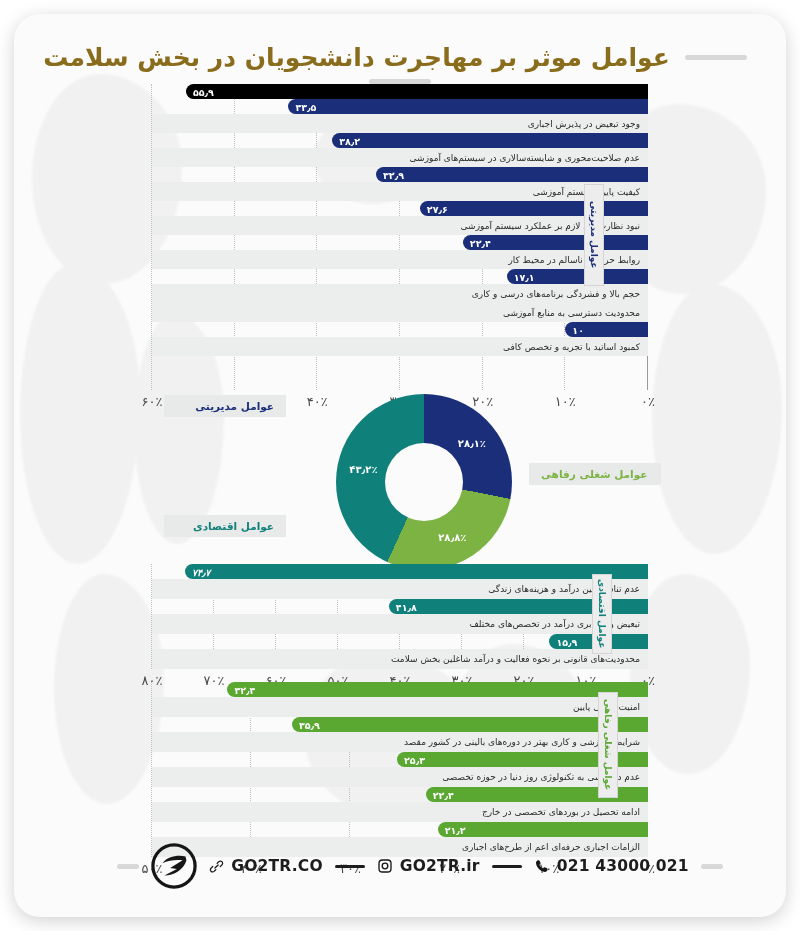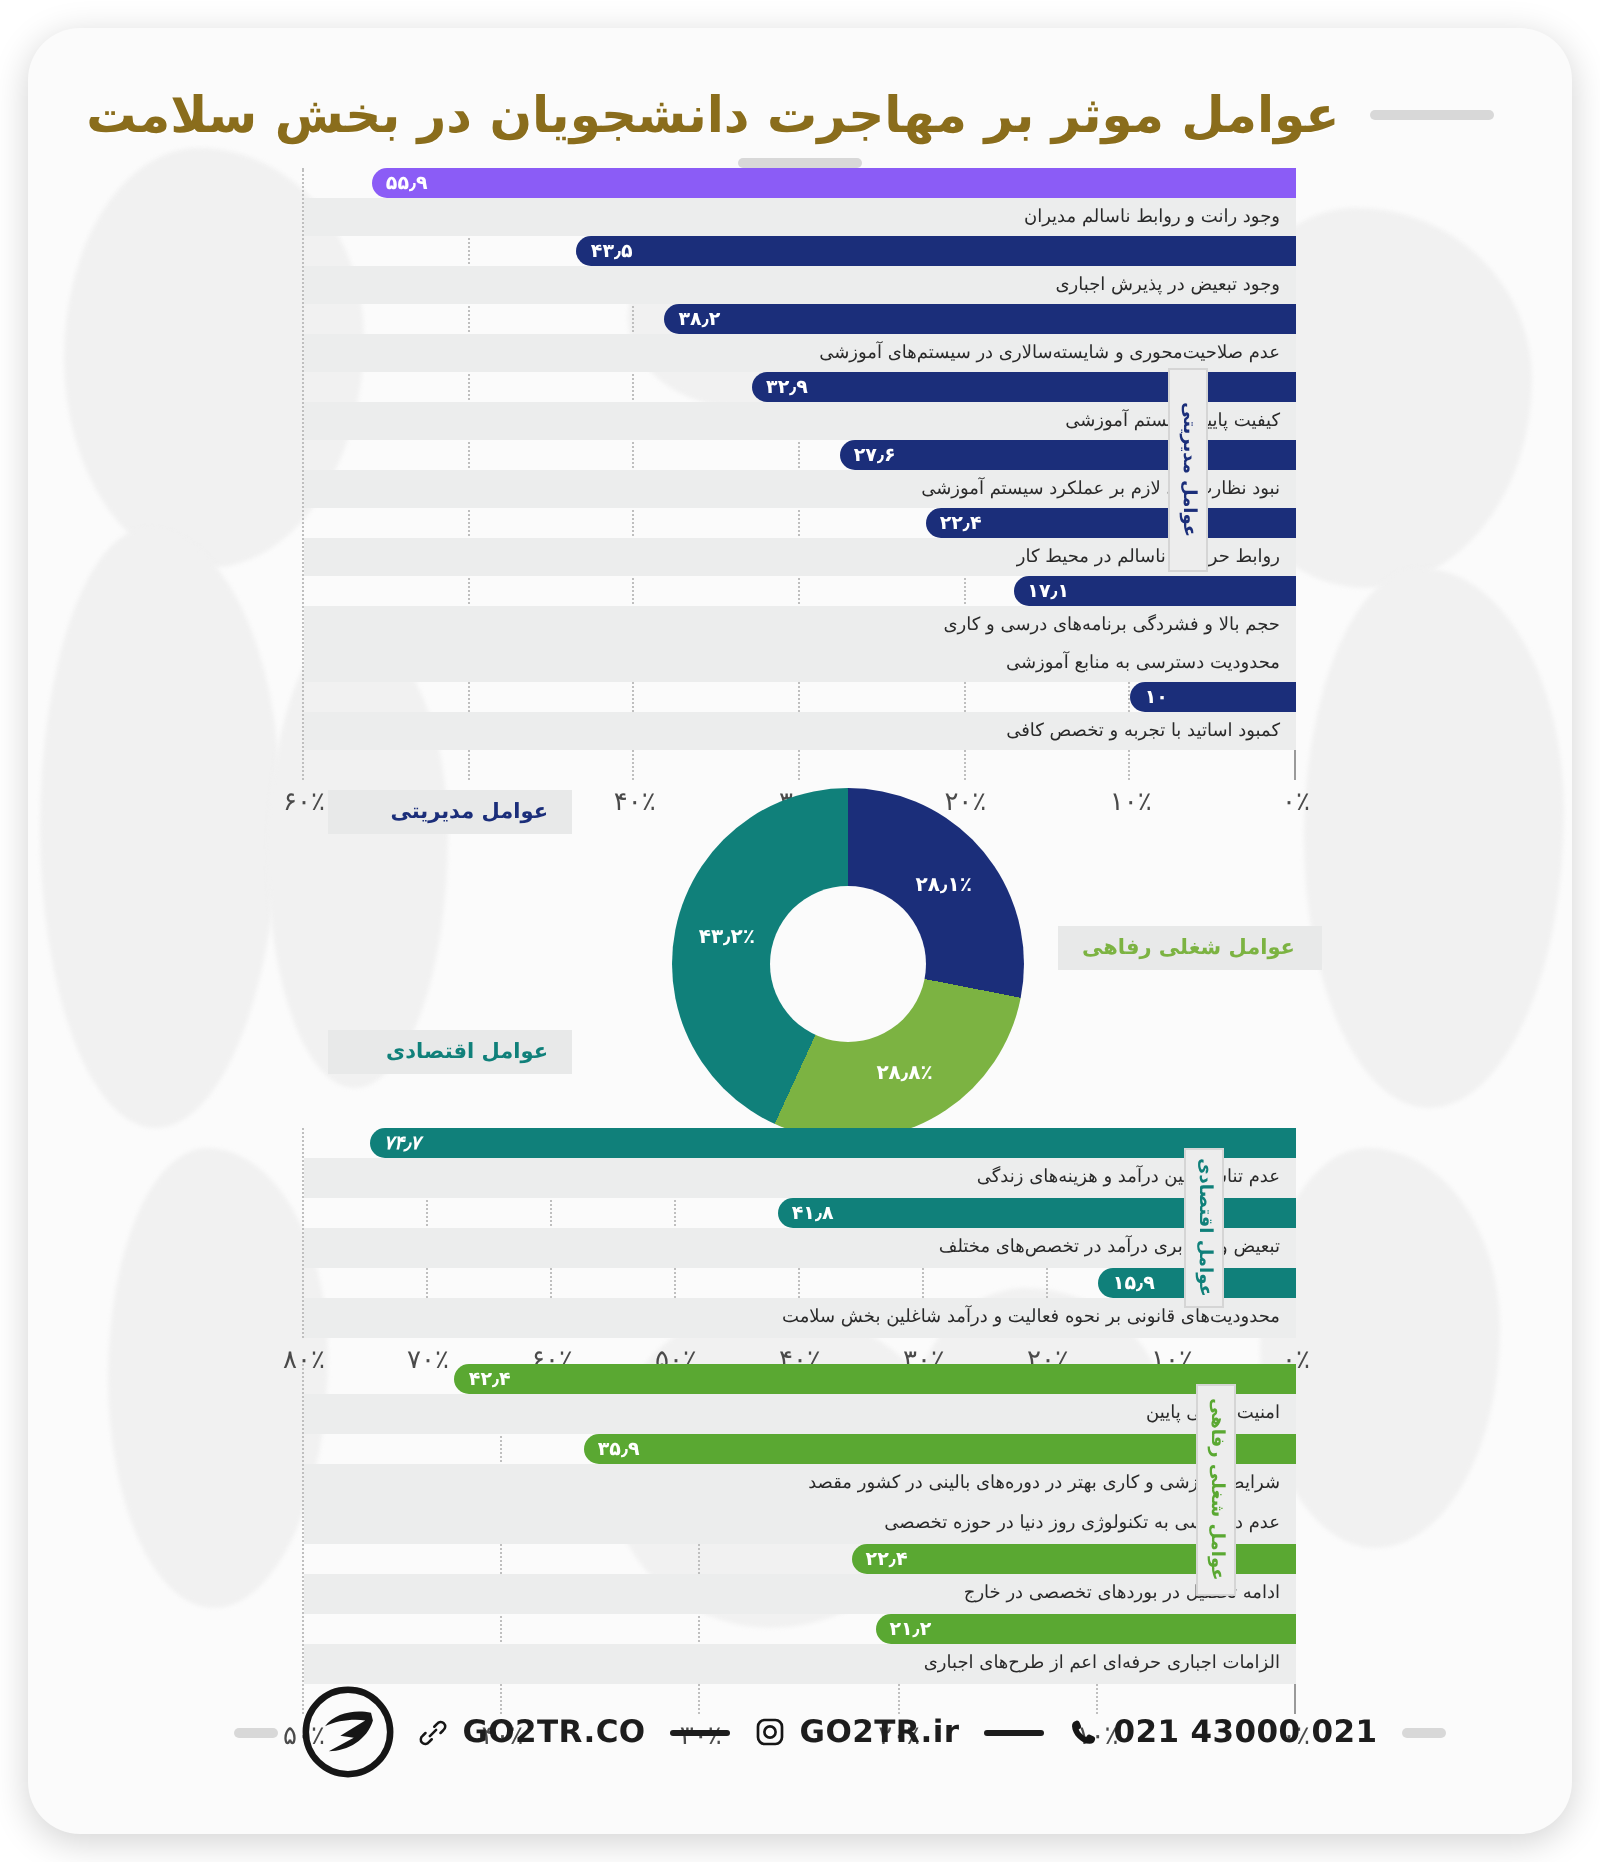--- a/index.html
+++ b/index.html
@@ -186,26 +186,23 @@
     <div class="chart" id="chart-managerial" style="left:138px; top:70px; width:496px;">
       <div class="plot" style="height: 306px;">
           <div class="gridline axis0" style="right: 0px;"></div>
           <div class="gridline" style="right: 82.6667px;"></div>
           <div class="gridline" style="right: 165.333px;"></div>
           <div class="gridline" style="right: 248px;"></div>
           <div class="gridline" style="right: 330.667px;"></div>
           <div class="gridline" style="right: 413.333px;"></div>
           <div class="gridline" style="right: 496px;"></div>
           <div class="bar-row" style="height: 15px;">
-            <div class="bar" style="width: 462.107px; height: 15px; background: #8b5cf6;">
+            <div class="bar" style="width: 462.107px; height: 15px; background: #000000;">
               <span class="val">۵۵٫۹</span>
             </div>
-          </div>
-          <div class="lab-row" style="height: 19px;">
-            <span>وجود رانت و روابط ناسالم مدیران</span>
           </div>
           <div class="bar-row" style="height: 15px;">
             <div class="bar" style="width: 359.6px; height: 15px; background: rgb(27, 46, 122);">
               <span class="val">۴۳٫۵</span>
             </div>
           </div>
           <div class="lab-row" style="height: 19px;">
             <span>وجود تبعیض در پذیرش اجباری</span>
           </div>
           <div class="bar-row" style="height: 15px;">
@@ -357,20 +354,25 @@
             <span>امنیت شغلی پایین</span>
           </div>
           <div class="bar-row" style="height: 15px;">
             <div class="bar" style="width: 356.128px; height: 15px; background: rgb(90, 168, 50);">
               <span class="val">۳۵٫۹</span>
             </div>
           </div>
           <div class="lab-row" style="height: 20px;">
             <span>شرایط آموزشی و کاری بهتر در دوره‌های بالینی در کشور مقصد</span>
           </div>
+          <div class="bar-row" style="height: 15px;">
+            <div class="bar" style="width: 250.976px; height: 15px; background: rgb(90, 168, 50);">
+              <span class="val">۲۵٫۳</span>
+            </div>
+          </div>
           <div class="lab-row" style="height: 20px;">
             <span>عدم دسترسی به تکنولوژی روز دنیا در حوزه تخصصی</span>
           </div>
           <div class="bar-row" style="height: 15px;">
             <div class="bar" style="width: 222.208px; height: 15px; background: rgb(90, 168, 50);">
               <span class="val">۲۲٫۴</span>
             </div>
           </div>
           <div class="lab-row" style="height: 20px;">
             <span>ادامه تحصیل در بورد‌های تخصصی در خارج</span>

